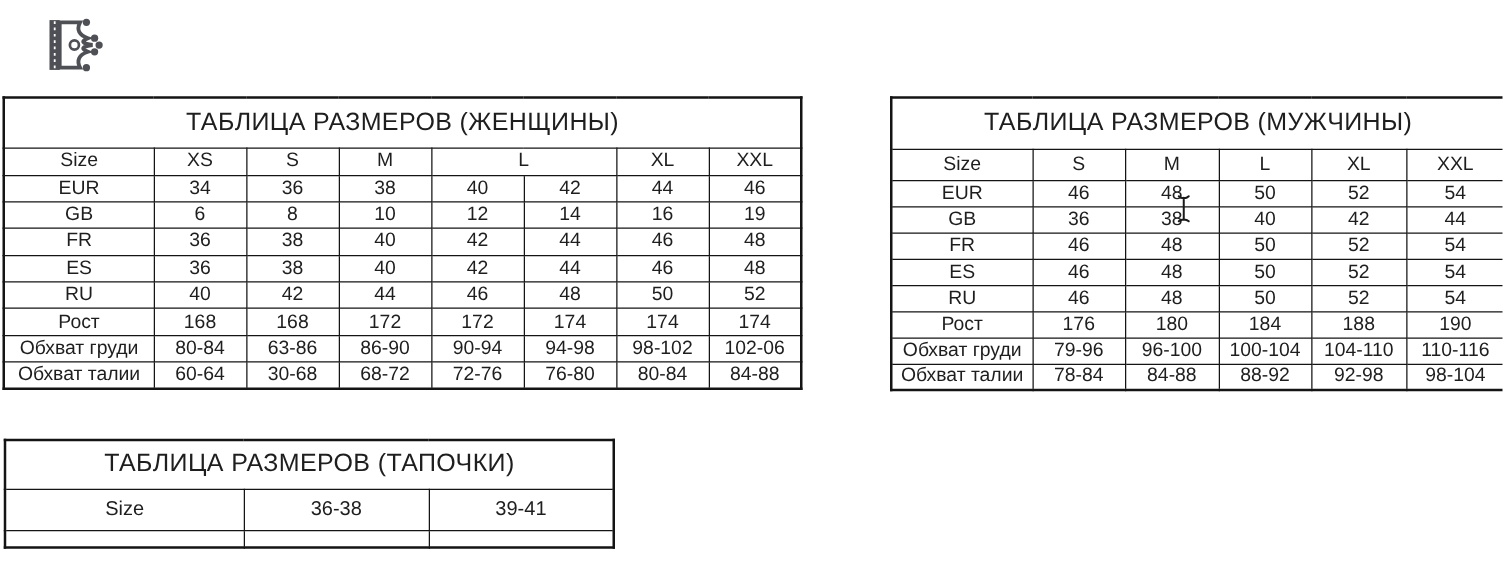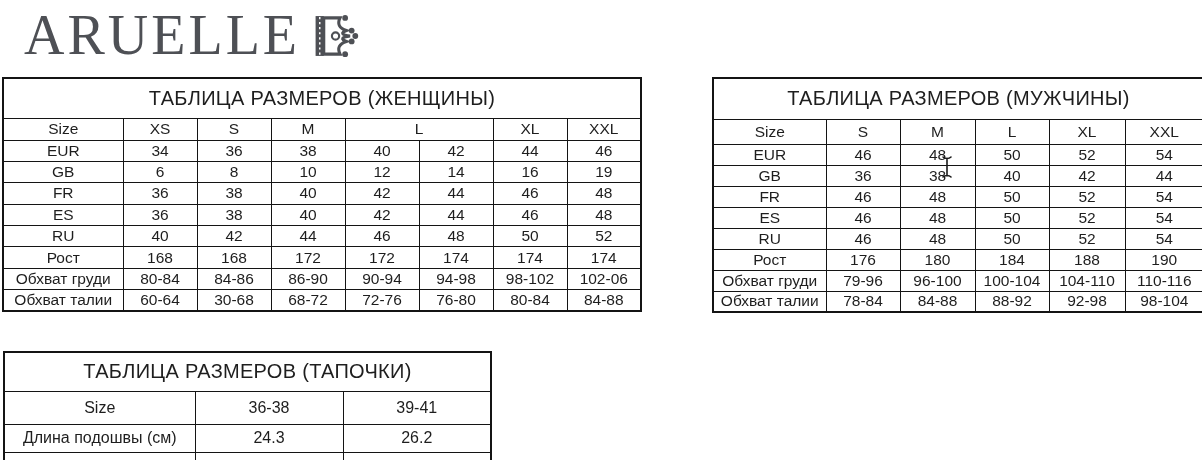--- a/index.html
+++ b/index.html
@@ -70,21 +70,20 @@
   .text-cursor{
     position:absolute;left:941px;top:155px;
     width:12px;height:24px;
     pointer-events:none;
   }
 </style>
 </head>
 <body>
 
 <div class="logo">
-  <span class="logo-text">ARUELLE</span>
   <svg class="crown" viewBox="0 0 32 32" aria-hidden="true">
     <path d="M6 20 L6 11 Q11 13.5 13 7.5 Q15 12.5 16 5.5 Q17 12.5 19 7.5 Q21 13.5 26 11 L26 20 Z" fill="none" stroke="#4e5055" stroke-width="1.7"></path>
     <rect x="5" y="20" width="22" height="4.5" fill="#4e5055"></rect>
     <path d="M5.5 22.2 h21" stroke="#ffffff" stroke-width="0.8" stroke-dasharray="1.2 1.6"></path>
     <circle cx="6" cy="8.2" r="1.6" fill="#4e5055"></circle>
     <circle cx="13" cy="4.6" r="1.6" fill="#4e5055"></circle>
     <circle cx="16" cy="2.6" r="1.6" fill="#4e5055"></circle>
     <circle cx="19" cy="4.6" r="1.6" fill="#4e5055"></circle>
     <circle cx="26" cy="8.2" r="1.6" fill="#4e5055"></circle>
     <circle cx="16" cy="13.5" r="2" fill="none" stroke="#4e5055" stroke-width="1.2"></circle>
@@ -173,21 +172,21 @@
         <td>168</td>
         <td>172</td>
         <td>172</td>
         <td>174</td>
         <td>174</td>
         <td>174</td>
       </tr>
       <tr>
         <td>Обхват груди</td>
         <td>80-84</td>
-        <td>84-86</td>
+        <td>63-86</td>
         <td>86-90</td>
         <td>90-94</td>
         <td>94-98</td>
         <td>98-102</td>
         <td>102-06</td>
       </tr>
       <tr>
         <td>Обхват талии</td>
         <td>60-64</td>
         <td>30-68</td>
@@ -300,25 +299,20 @@
     <tr class="title-row">
       <td colspan="3" class="title">ТАБЛИЦА РАЗМЕРОВ (ТАПОЧКИ)</td>
     </tr>
   </thead>
   <tbody>
       <tr>
         <td>Size</td>
         <td>36-38</td>
         <td>39-41</td>
       </tr>
-      <tr>
-        <td>Длина подошвы (см)</td>
-        <td>24.3</td>
-        <td>26.2</td>
-      </tr>
     </tbody>
   <tfoot>
     <tr>
       <td></td>
       <td></td>
       <td></td>
     </tr>
   </tfoot>
 </table>
 

